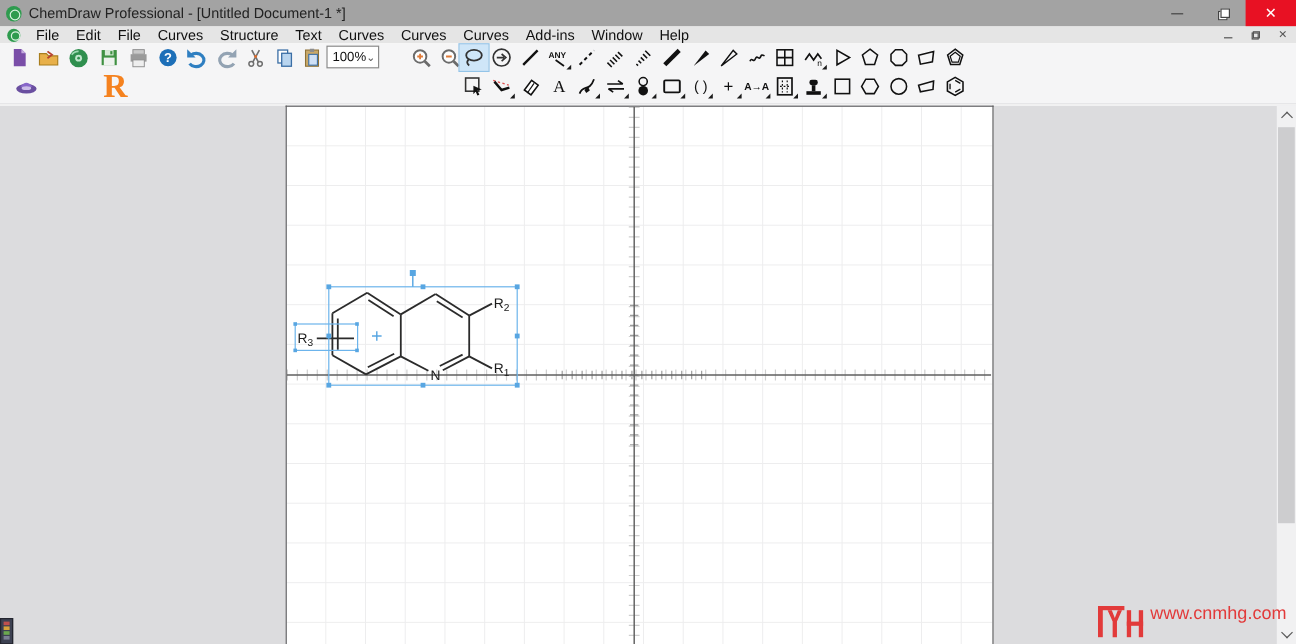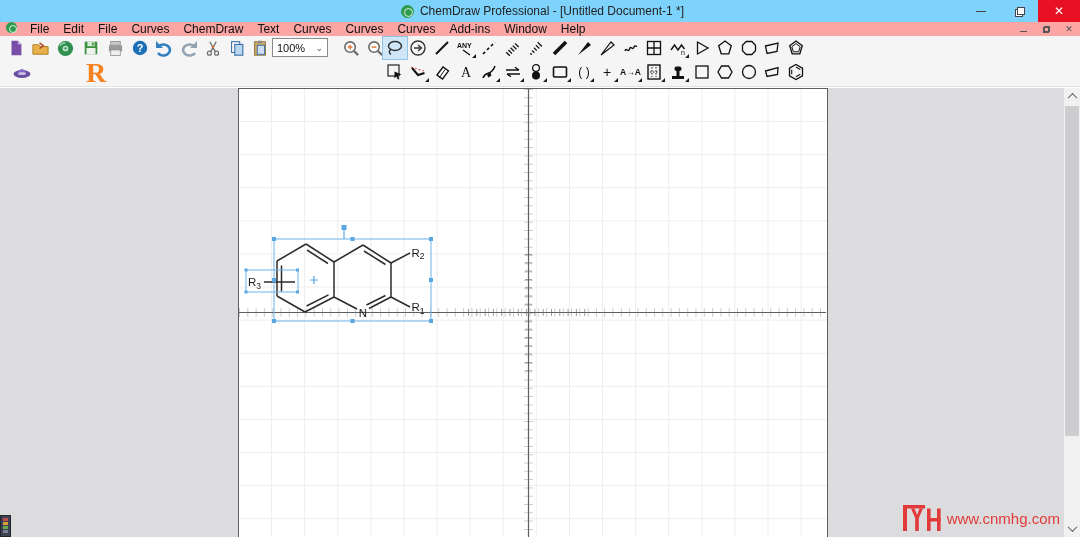--- a/index.html
+++ b/index.html
@@ -1,54 +1,54 @@
 <!DOCTYPE html>
 <html><head>
 <meta charset="utf-8">
 <style>
   * { margin:0; padding:0; box-sizing:border-box; }
   html,body { width:1080px; height:537px; overflow:hidden; font-family:"Liberation Sans",sans-serif; background:#fff; }
   #app { position:relative; width:1080px; height:537px; background:#fff; }
 
   
-  .titlebar { position:absolute; left:0; top:0; width:1080px; height:22px; background:#7dd3fc; display:flex; align-items:center;justify-content:center; }
+  .titlebar { position:absolute; left:0; top:0; width:1080px; height:22px; background:#a3a3a3; display:flex; align-items:center; }
   .titlebar .appicon { width:13px; height:13px; border-radius:50%; background:#2e9b4e; margin:0 6px 0 5px; position:relative; }
   .titlebar .appicon::after{ content:""; position:absolute; left:3px; top:3px; width:7px; height:7px; border-radius:50%; border:1.5px solid #d9f2e0; }
   .titlebar .title { font-size:12px; color:#222; }
   .win-controls { position:absolute; right:0; top:0; height:22px; display:flex; }
   .win-btn { width:38px; height:22px; display:flex; align-items:center; justify-content:center; }
   .win-btn.min span { display:block; width:10px; height:1px; background:#444; }
   .restore-glyph { position:relative; width:9px; height:9px; }
   .restore-glyph i { position:absolute; border:1px solid #444; width:8px; height:8px; background:#fff; }
   .restore-glyph i.b { left:0; top:2px; } .restore-glyph i.f { left:2px; top:0; }
   .win-btn.close { background:#e81123; width:42px; }
   .win-btn.close span { color:#fff; font-size:12px; line-height:1; }
 
   
-  .menubar { position:absolute; left:0; top:22px; width:1080px; height:14px; background:#fca5a5; display:flex; align-items:flex-start; font-size:12px; color:#111; }
+  .menubar { position:absolute; left:0; top:22px; width:1080px; height:14px; background:#e5e5e5; display:flex; align-items:center; font-size:12px; color:#111; }
   .menubar .appicon2 { width:11px; height:11px; border-radius:50%; background:#2e9b4e; margin:0 6px 0 6px; position:relative; }
   .menubar .appicon2::after{ content:""; position:absolute; left:2.5px; top:2.5px; width:6px; height:6px; border-radius:50%; border:1px solid #d9f2e0; }
   .menu-item { padding:0 7px; cursor:default; }
   .mdi-controls { position:absolute; right:4px; top:0; height:14px; display:flex; align-items:center; gap:9px; }
   .mdi-btn { width:14px; height:11px; display:flex; align-items:center; justify-content:center; color:#555; font-size:9px; }
   .mdi-btn.mmin span{ display:block; width:7px; height:1px; background:#555; margin-top:5px;}
   .mdi-restore { position:relative; width:7px; height:7px; }
   .mdi-restore i { position:absolute; border:1px solid #555; width:6px; height:6px; }
   .mdi-restore i.b{ left:0; top:1.5px;} .mdi-restore i.f{ left:1.5px; top:0;}
 
   
   .toolbar { position:absolute; left:0; width:1080px; background:#f5f5f6; }
   .tb1 { top:36px; height:24px; }
   .tb2 { top:60px; height:27px; border-bottom:1px solid #e3e3e4; }
   .icon-cell { position:absolute; top:1px; width:23px; height:22px; display:flex; align-items:center; justify-content:center; }
   .tool-cell { position:relative; width:23.6px; height:22px; display:flex; align-items:center; justify-content:center; }
   .tool-strip { position:absolute; left:383px; top:1px; display:flex; }
   .tool-cell.selected { background:#cfe6f8; outline:1px solid #93c4e8; }
   .dd::after { content:""; position:absolute; right:1px; bottom:1px; width:0; height:0; border-left:4px solid transparent; border-bottom:4px solid #1a1a1a; }
-  .zoom-combo { position:absolute; left:272px; top:2px; width:56px; height:19px; background:#fff; border:1px solid #8a8a8a; display:flex; align-items:center; font-size:11px; color:#111; padding-left:4px; }
+  .zoom-combo { position:absolute; left:272px; top:2px; width:44px; height:19px; background:#fff; border:1px solid #8a8a8a; display:flex; align-items:center; font-size:11px; color:#111; padding-left:4px; }
   .zoom-combo .chev { margin-left:auto; margin-right:4px; font-size:9px; color:#555; }
   .rgroup-letter { position:absolute; left:86px; top:-3px; font-size:28px; font-weight:bold; color:#f5821f; font-family:"Liberation Serif",serif; }
 
   
   .workspace { position:absolute; left:0; top:88px; width:1080px; height:449px; background:#dcdcde; }
   .canvas { position:absolute; left:238px; top:0; width:590px; height:449px; background:#ffffff;
     background-image:linear-gradient(#ededee 1px, transparent 1px), linear-gradient(90deg,#ededee 1px, transparent 1px);
     background-size:33.1px 33.1px; background-position:-1px -1px;
     border:1.5px solid #5f5f61; border-bottom:none; }
   .canvas svg { position:absolute; left:0; top:0; }
@@ -56,21 +56,21 @@
   
   .vscroll { position:absolute; right:0; top:0; width:16px; height:449px; background:#f1f1f2; }
   .vscroll .sb-btn { position:absolute; left:0; width:16px; height:17px; display:flex; align-items:center; justify-content:center; }
   .vscroll .sb-btn.up{ top:0; } .vscroll .sb-btn.down{ bottom:0; }
   .chevron { width:7px; height:7px; border-left:1.5px solid #5a5a5a; border-top:1.5px solid #5a5a5a; }
   .chevron.up { transform:rotate(45deg) translate(1px,1px); }
   .chevron.down { transform:rotate(225deg) translate(1px,1px); }
   .sb-thumb { position:absolute; left:1px; top:18px; width:14px; height:330px; background:#cdcdcf; }
 
   
-  .watermark { position:absolute; right:20px; bottom:4px; display:flex; align-items:center; gap:5px; }
+  .watermark { position:absolute; right:8px; bottom:4px; display:flex; align-items:flex-start; gap:5px; }
   .watermark .wm-text { color:#e23a3a; font-size:15px; font-family:"Liberation Sans",sans-serif; }
 
   .palette-frag { position:absolute; left:0; bottom:0; width:11px; height:22px; background:#3d4152; border:1px solid #23252e; display:flex; flex-direction:column; gap:1px; padding:2px 2px; }
   .palette-frag i { display:block; height:3px; }
 
   svg text { user-select:none; }
 </style>
 </head>
 <body>
 
@@ -94,21 +94,21 @@
         </div>
     </div>
   </div>
 
   <div class="menubar">
     <div class="appicon2"></div>
     <span class="menu-item">File</span>
     <span class="menu-item">Edit</span>
     <span class="menu-item">File</span>
     <span class="menu-item">Curves</span>
-    <span class="menu-item">ChemDraw</span>
+    <span class="menu-item">Structure</span>
     <span class="menu-item">Text</span>
     <span class="menu-item">Curves</span>
     <span class="menu-item">Curves</span>
     <span class="menu-item">Curves</span>
     <span class="menu-item">Add-ins</span>
     <span class="menu-item">Window</span>
     <span class="menu-item">Help</span>
     <div class="mdi-controls">
       <span class="mdi-btn mmin">
           <span></span>

